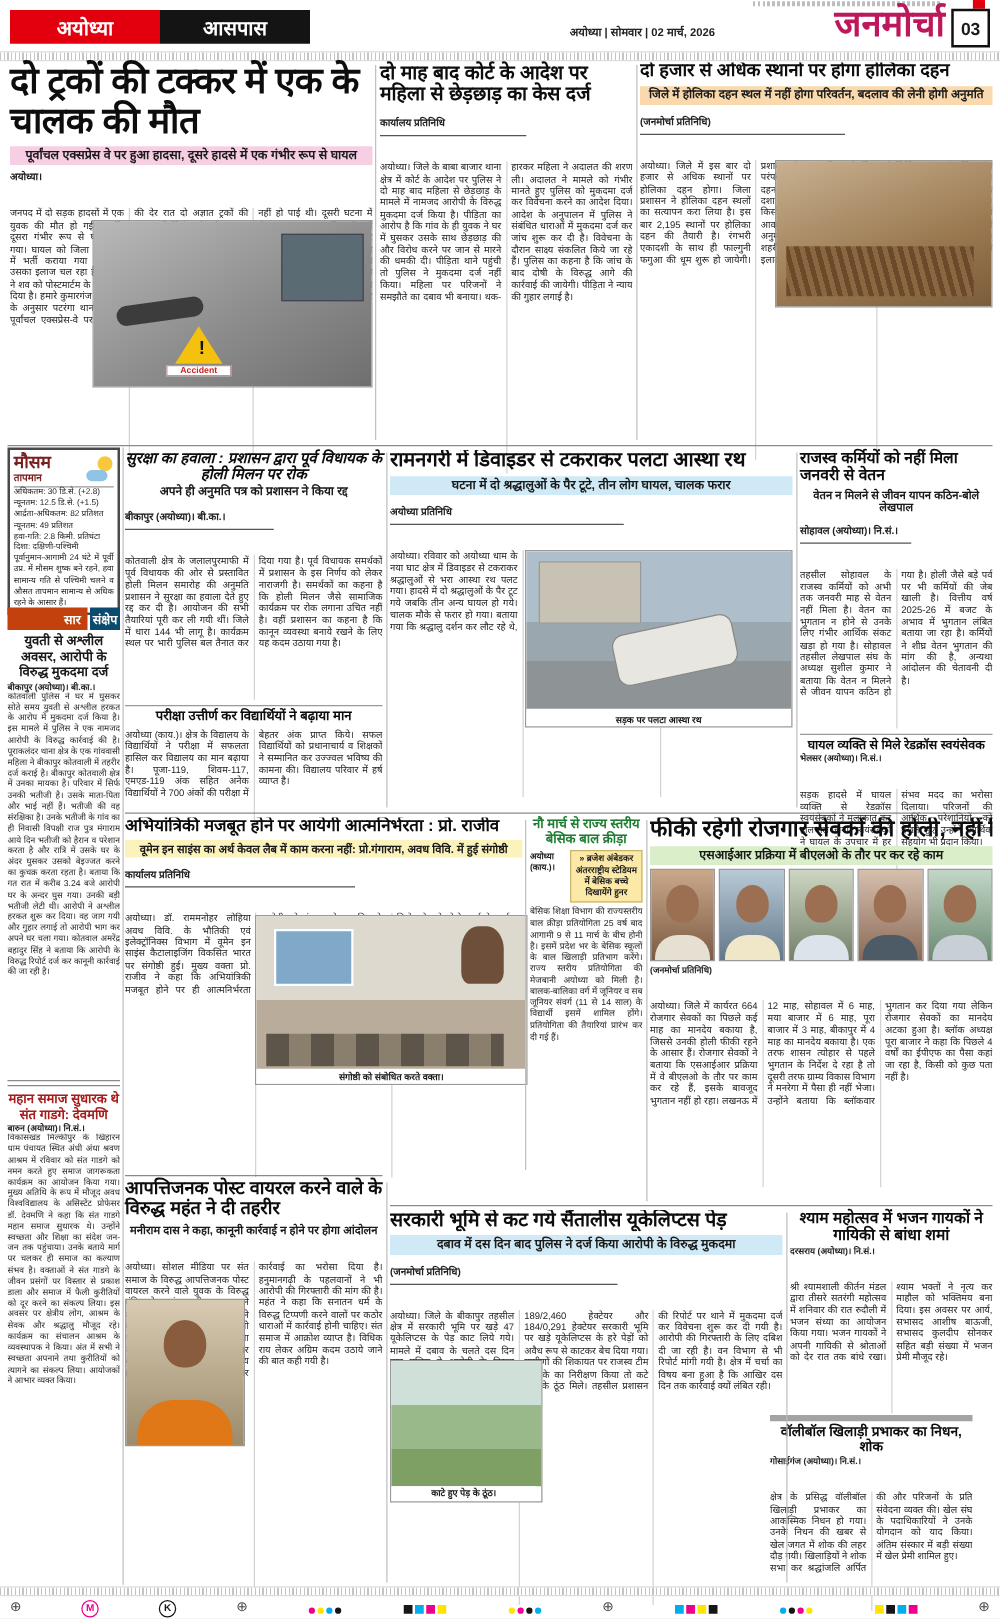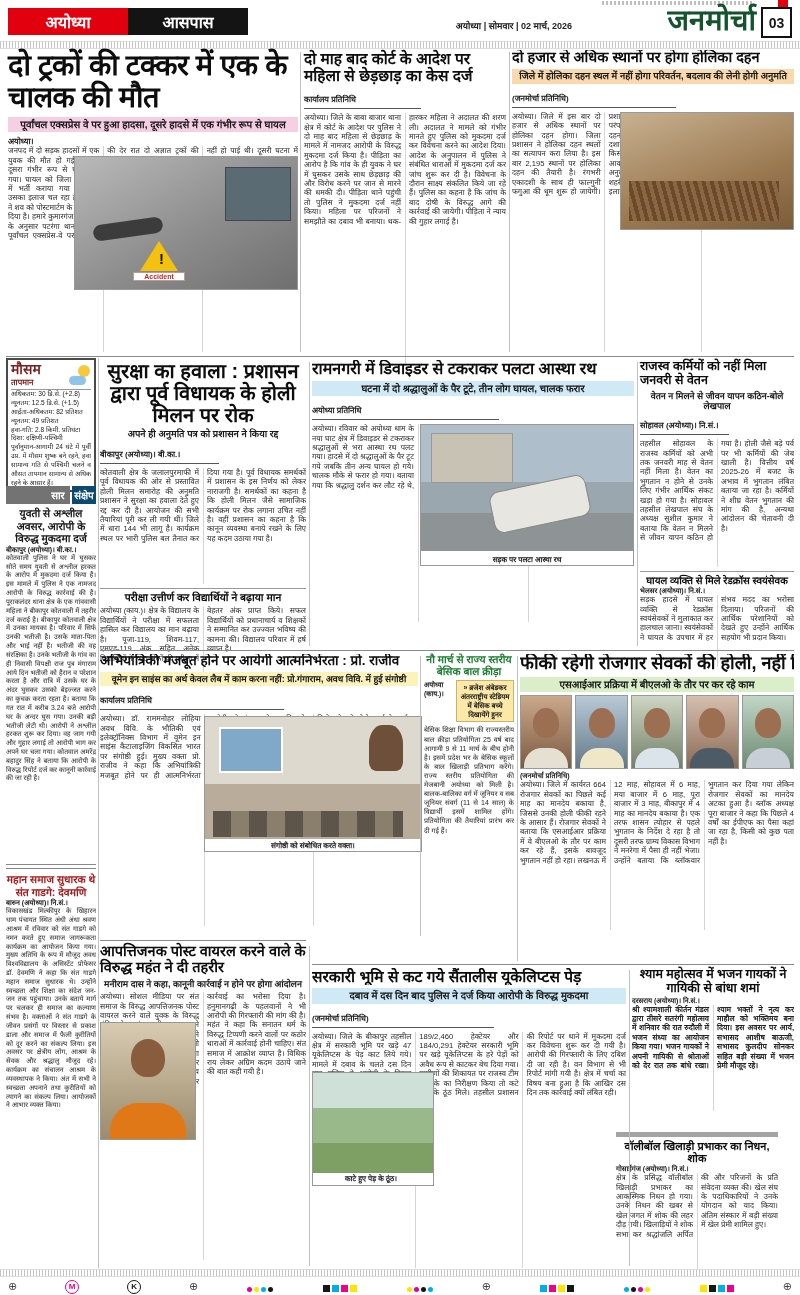--- a/index.html
+++ b/index.html
@@ -4,40 +4,40 @@
 <style>
   html,body{margin:0;padding:0;background:#e8e8e8;}
   #page{position:relative;width:800px;height:1295px;background:#fff;overflow:hidden;
         font-family:"Liberation Sans","DejaVu Sans",sans-serif;color:#1a1a1a;}
   
   .mh-box{position:absolute;top:8px;height:27px;width:120px;color:#fff;font-weight:bold;
           font-size:16px;display:flex;align-items:center;justify-content:center;}
   .mh-red{left:8px;background:#e2000f;}
   .mh-black{left:128px;background:#141414;}
   .mh-date{position:absolute;right:228px;top:19px;font-size:9px;font-weight:bold;color:#222;}
-  .mh-logo{position:absolute;right:44px;top:6px;font-size:29px;font-weight:bold;color:#14532d;line-height:1;}
+  .mh-logo{position:absolute;right:44px;top:6px;font-size:29px;font-weight:bold;color:#be185d;line-height:1;}
   .mh-tag{position:absolute;right:48px;top:1px;width:150px;height:4px;opacity:.55;
           background:repeating-linear-gradient(90deg,#888 0 2px,transparent 2px 4px);}
   .mh-pagebox{position:absolute;right:8px;top:7px;width:27px;height:27px;border:2px solid #111;
           background:#fff;font-size:14px;font-weight:bold;display:flex;align-items:center;justify-content:center;}
   .mh-ribbon{position:absolute;right:12px;top:0px;width:10px;height:13px;background:#e2000f;
           clip-path:polygon(0 0,100% 0,100% 100%,50% 65%,0 100%);}
   .hatch{position:absolute;left:0;right:0;height:6px;border-top:1px solid #ddd;border-bottom:1px solid #ddd;
          background:repeating-linear-gradient(90deg,#c4c4c4 0 1px,#fff 1px 3px);}
   
   .art{position:absolute;}
   .hl{font-weight:bold;color:#0d0d0d;line-height:1.1;}
   .hl-c{text-align:center;}
   .nowrap{white-space:nowrap;overflow:hidden;}
   .sub{font-weight:bold;font-size:10px;text-align:center;padding:2px 3px;margin:3px 0;line-height:1.15;}
   .sub-plain{font-weight:bold;font-size:9.5px;text-align:center;margin:3px 0;line-height:1.15;}
   .byline{font-size:8px;font-weight:bold;color:#222;}
   .byrule{width:58%;height:1px;background:#555;margin:2px 0 4px;}
   .body{font-size:7.6px;line-height:1.24;text-align:justify;color:#262626;overflow:hidden;
-        column-gap:8px;column-rule:1px solid #d4d4d4;}
+        column-gap:8px;column-rule:1px solid #d4d4d4;margin-top:20px;}
   .wrap{position:relative;}
   .photo{position:absolute;border:1px solid #999;background:#cfcfcf;overflow:hidden;}
   .cap{font-size:7.3px;font-weight:bold;text-align:center;background:#fff;line-height:1.25;padding:1px 0;}
   .vline{position:absolute;width:1px;background:#c0c0c0;}
   .hline{position:absolute;height:1px;background:#8a8a8a;}
   
   .wx{position:absolute;left:6px;top:358px;width:90px;border:2px solid #4a4a4a;padding:2px 3px;box-sizing:border-box;}
   .wx-head{display:flex;justify-content:space-between;align-items:center;border-bottom:1px solid #999;padding-bottom:2px;}
   .wx-title{font-size:14px;font-weight:bold;color:#7a1f1f;line-height:1;}
   .wx-sub{font-size:8px;font-weight:bold;color:#7a1f1f;}
@@ -146,36 +146,36 @@
     <div class="wx-row">न्यूनतम: 12.5 डि.से. (+1.5)</div>
     <div class="wx-row">आर्द्रता-अधिकतम: 82 प्रतिशत</div>
     <div class="wx-row">न्यूनतम: 49 प्रतिशत</div>
     <div class="wx-row">हवा-गति: 2.8 किमी. प्रतिघंटा</div>
     <div class="wx-row">दिशा: दक्षिणी-पश्चिमी</div>
     <div class="wx-row" style="text-align:justify;">पूर्वानुमान-आगामी 24 घंटे में पूर्वी उप्र. में मौसम शुष्क बने रहने, हवा सामान्य गति से पश्चिमी चलने व औसत तापमान सामान्य से अधिक रहने के आसार हैं।</div>
   </div>
 
   <div class="art" style="left:6px;top:486px;width:90px;">
     <div class="saar-tabs">
-      <div class="saar-tab" style="background:#737373;padding-left:40px;">सार</div>
+      <div class="saar-tab" style="background:#c2410c;padding-left:40px;">सार</div>
       <div class="saar-tab" style="background:#0c4a6e;">संक्षेप</div>
     </div>
     <div class="mini-hl">युवती से अश्लील अवसर, आरोपी के विरुद्ध मुकदमा दर्ज</div>
     <div class="byline" style="font-size:7px;">बीकापुर (अयोध्या)। बी.का.।</div>
     <div class="mini-body" style="height:296px;">कोतवाली पुलिस ने घर में घुसकर सोते समय युवती से अश्लील हरकत के आरोप में मुकदमा दर्ज किया है। इस मामले में पुलिस ने एक नामजद आरोपी के विरुद्ध कार्रवाई की है। पूराकलंदर थाना क्षेत्र के एक गांववासी महिला ने बीकापुर कोतवाली में तहरीर दर्ज कराई है। बीकापुर कोतवाली क्षेत्र में उनका मायका है। परिवार में सिर्फ उनकी भतीजी है। उसके माता-पिता और भाई नहीं हैं। भतीजी की वह संरक्षिका है। उनके भतीजी के गांव का ही निवासी विपक्षी राज पुत्र मंगाराम आये दिन भतीजी को हैरान व परेशान करता है और रात्रि में उसके घर के अंदर घुसकर उसको बेइज्जत करने का कुचक्र करता रहता है। बताया कि गत रात में करीब 3.24 बजे आरोपी घर के अन्दर घुस गया। उनकी बड़ी भतीजी लेटी थी। आरोपी ने अश्लील हरकत शुरू कर दिया। वह जाग गयी और गुहार लगाई तो आरोपी भाग कर अपने घर चला गया। कोतवाल अमरेंद्र बहादुर सिंह ने बताया कि आरोपी के विरुद्ध रिपोर्ट दर्ज कर कानूनी कार्रवाई की जा रही है।</div>
   </div>
 
   <div class="art" style="left:6px;top:868px;width:90px;border-top:1px solid #888;padding-top:4px;">
     <div class="mini-hl" style="color:#a61b1b;">महान समाज सुधारक थे संत गाडगे: देवमणि</div>
     <div class="byline" style="font-size:7px;">बारुन (अयोध्या)। नि.सं.।</div>
     <div class="mini-body" style="height:352px;">विकासखंड मिल्कीपुर के खिहारन धाम पंचायत स्थित अंधी अंधा श्रवण आश्रम में रविवार को संत गाडगे को नमन करते हुए समाज जागरूकता कार्यक्रम का आयोजन किया गया। मुख्य अतिथि के रूप में मौजूद अवध विश्वविद्यालय के असिस्टेंट प्रोफेसर डॉ. देवमणि ने कहा कि संत गाडगे महान समाज सुधारक थे। उन्होंने स्वच्छता और शिक्षा का संदेश जन-जन तक पहुंचाया। उनके बताये मार्ग पर चलकर ही समाज का कल्याण संभव है। वक्ताओं ने संत गाडगे के जीवन प्रसंगों पर विस्तार से प्रकाश डाला और समाज में फैली कुरीतियों को दूर करने का संकल्प लिया। इस अवसर पर क्षेत्रीय लोग, आश्रम के सेवक और श्रद्धालु मौजूद रहे। कार्यक्रम का संचालन आश्रम के व्यवस्थापक ने किया। अंत में सभी ने स्वच्छता अपनाने तथा कुरीतियों को त्यागने का संकल्प लिया। आयोजकों ने आभार व्यक्त किया।</div>
   </div>
 
   <div class="art" style="left:100px;top:360px;width:206px;">
-    <div class="hl hl-c" style="font-size:20px;">सुरक्षा का हवाला : प्रशासन द्वारा पूर्व विधायक के होली मिलन पर रोक</div>
+    <div class="hl hl-c" style="font-size:12px;font-style:italic;">सुरक्षा का हवाला : प्रशासन द्वारा पूर्व विधायक के होली मिलन पर रोक</div>
     <div class="sub-plain">अपने ही अनुमति पत्र को प्रशासन ने किया रद्द</div>
     <div>
       <span class="byline">बीकापुर (अयोध्या)। बी.का.।</span>
       <div class="byrule"></div>
     </div>
     <div class="body" style="column-count:2;height:116px;">कोतवाली क्षेत्र के जलालपुरमाफी में पूर्व विधायक की ओर से प्रस्तावित होली मिलन समारोह की अनुमति प्रशासन ने सुरक्षा का हवाला देते हुए रद्द कर दी है। आयोजन की सभी तैयारियां पूरी कर ली गयी थीं। जिले में धारा 144 भी लागू है। कार्यक्रम स्थल पर भारी पुलिस बल तैनात कर दिया गया है। पूर्व विधायक समर्थकों में प्रशासन के इस निर्णय को लेकर नाराजगी है। समर्थकों का कहना है कि होली मिलन जैसे सामाजिक कार्यक्रम पर रोक लगाना उचित नहीं है। वहीं प्रशासन का कहना है कि कानून व्यवस्था बनाये रखने के लिए यह कदम उठाया गया है।</div>
     <div style="border-top:1px solid #999;margin-top:4px;padding-top:3px;">
       <div class="hl hl-c" style="font-size:10.5px;">परीक्षा उत्तीर्ण कर विद्यार्थियों ने बढ़ाया मान</div>
       <div class="body" style="column-count:2;height:78px;margin-top:3px;">अयोध्या (काय.)। क्षेत्र के विद्यालय के विद्यार्थियों ने परीक्षा में सफलता हासिल कर विद्यालय का मान बढ़ाया है। पूजा-119, शिवम-117, एमएड-119 अंक सहित अनेक विद्यार्थियों ने 700 अंकों की परीक्षा में बेहतर अंक प्राप्त किये। सफल विद्यार्थियों को प्रधानाचार्य व शिक्षकों ने सम्मानित कर उज्ज्वल भविष्य की कामना की। विद्यालय परिवार में हर्ष व्याप्त है।</div>
     </div>
@@ -297,21 +297,21 @@
       <div class="photo" style="left:0;top:40px;width:120px;height:112px;background:#fff;">
         <div style="position:absolute;inset:0 0 12px 0;background:linear-gradient(180deg,#cfe0d8 0 35%,#9ab98a 35% 70%,#7fa065 70%);"></div>
         <div class="cap" style="position:absolute;left:0;right:4px;bottom:0;">काटे हुए पेड़ के ठूंठ।</div>
       </div>
     </div>
   </div>
 
   <div class="art" style="left:632px;top:968px;width:162px;">
     <div class="hl hl-c" style="font-size:12.5px;">श्याम महोत्सव में भजन गायकों ने गायिकी से बांधा शमां</div>
     <div class="byline" style="font-size:7px;">दरसराय (अयोध्या)। नि.सं.।</div>
-    <div class="body" style="column-count:2;height:106px;font-weight:bold;">श्री श्यामशाली कीर्तन मंडल द्वारा तीसरे सतरंगी महोत्सव में शनिवार की रात रुदौली में भजन संध्या का आयोजन किया गया। भजन गायकों ने अपनी गायिकी से श्रोताओं को देर रात तक बांधे रखा। श्याम भक्तों ने नृत्य कर माहौल को भक्तिमय बना दिया। इस अवसर पर आर्य, सभासद आशीष बाऊजी, सभासद कुलदीप सोनकर सहित बड़ी संख्या में भजन प्रेमी मौजूद रहे।</div>
+    <div class="body" style="column-count:2;height:106px;">श्री श्यामशाली कीर्तन मंडल द्वारा तीसरे सतरंगी महोत्सव में शनिवार की रात रुदौली में भजन संध्या का आयोजन किया गया। भजन गायकों ने अपनी गायिकी से श्रोताओं को देर रात तक बांधे रखा। श्याम भक्तों ने नृत्य कर माहौल को भक्तिमय बना दिया। इस अवसर पर आर्य, सभासद आशीष बाऊजी, सभासद कुलदीप सोनकर सहित बड़ी संख्या में भजन प्रेमी मौजूद रहे।</div>
   </div>
 
   <div class="art" style="left:616px;top:1132px;width:162px;border-top:5px solid #a3a3a3;padding-top:3px;">
     <div class="hl hl-c" style="font-size:11px;">वॉलीबॉल खिलाड़ी प्रभाकर का निधन, शोक</div>
     <div class="byline" style="font-size:7px;">गोसाईगंज (अयोध्या)। नि.सं.।</div>
     <div class="body" style="column-count:2;height:96px;">क्षेत्र के प्रसिद्ध वॉलीबॉल खिलाड़ी प्रभाकर का आकस्मिक निधन हो गया। उनके निधन की खबर से खेल जगत में शोक की लहर दौड़ गयी। खिलाड़ियों ने शोक सभा कर श्रद्धांजलि अर्पित की और परिजनों के प्रति संवेदना व्यक्त की। खेल संघ के पदाधिकारियों ने उनके योगदान को याद किया। अंतिम संस्कार में बड़ी संख्या में खेल प्रेमी शामिल हुए।</div>
   </div>
 
   <div class="vline" style="left:300px;top:52px;height:300px;"></div>
   <div class="vline" style="left:509px;top:52px;height:300px;"></div>

